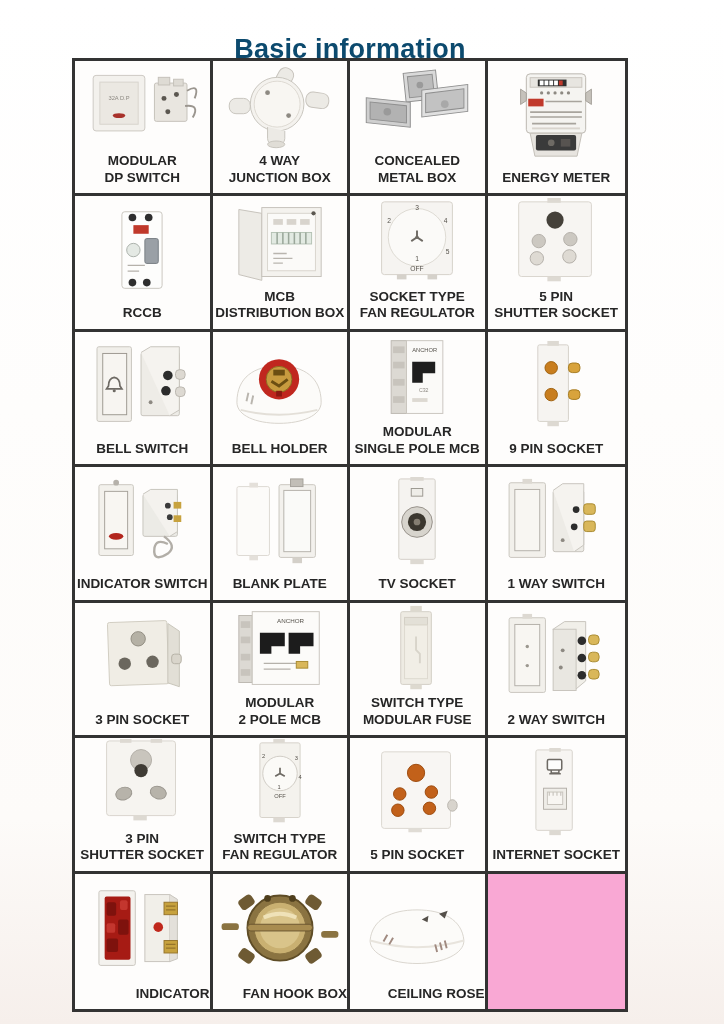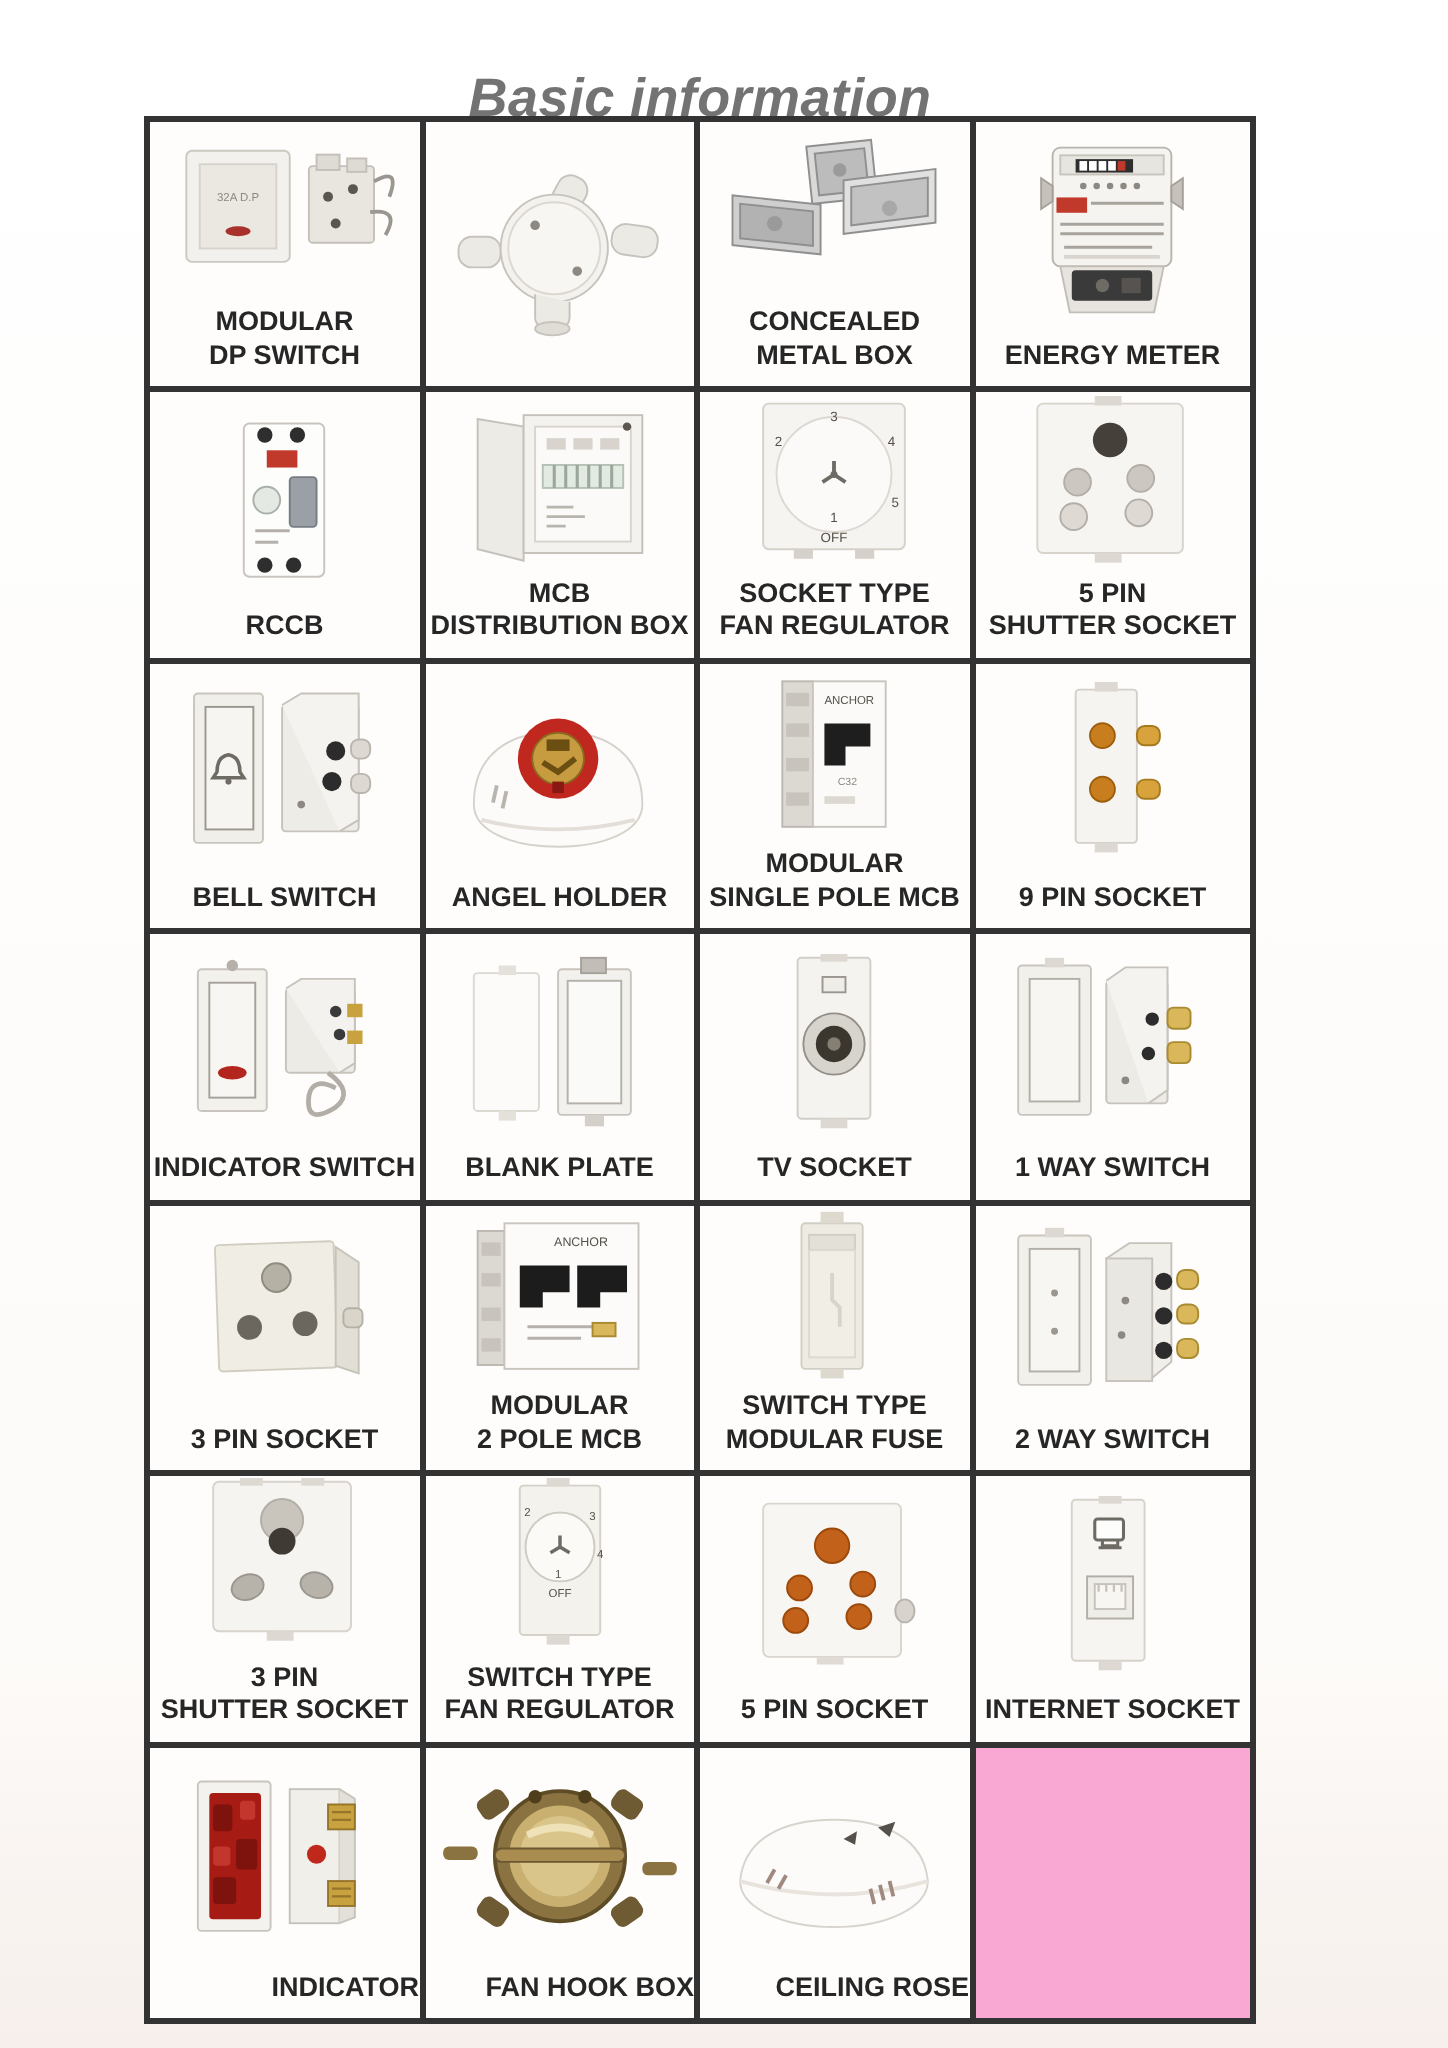--- a/index.html
+++ b/index.html
@@ -28,21 +28,21 @@
   .img svg{width:126px;height:90px;display:block;}
   .label{
     padding:0 0 7px 0;text-align:center;font-weight:700;font-size:13.5px;
     line-height:1.22;color:#262626;letter-spacing:0;z-index:2;
   }
   .label div{white-space:nowrap;}
 </style>
 </head>
 <body>
 
-<h1 class="page-title" style="color: #737373; font-style: italic;">Basic information</h1>
+<h1 class="page-title" style="color: #0c4a6e;">Basic information</h1>
 
 <div class="grid">
     <div class="cell">
       <div class="img">
         <svg viewBox="0 0 130 94" xmlns="http://www.w3.org/2000/svg">
  <rect x="14" y="14" width="54" height="58" rx="3" fill="#f3f1ed" stroke="#ccc8c1"></rect>
  <rect x="21" y="21" width="40" height="44" fill="#ebe8e2" stroke="#d7d3cc"></rect>
  <text x="41" y="40" font-size="6" text-anchor="middle" fill="#8d8982" font-family="Liberation Sans,sans-serif">32A D.P</text>
  <ellipse cx="41" cy="56" rx="6.5" ry="2.6" fill="#a8322b"></ellipse>
  <rect x="78" y="22" width="34" height="40" rx="2" fill="#e9e6e0" stroke="#c4c0b9"></rect>
@@ -65,20 +65,24 @@
  <rect x="12" y="38" width="22" height="16" rx="7" fill="#eceae5" stroke="#c7c3bc"></rect>
  <rect x="92" y="32" width="24" height="16" rx="7" fill="#eceae5" stroke="#c7c3bc" transform="rotate(8 104 40)"></rect>
  <rect x="62" y="6" width="16" height="20" rx="7" fill="#eceae5" stroke="#c7c3bc" transform="rotate(28 70 16)"></rect>
  <circle cx="62" cy="44" r="28" fill="#f4f2ee" stroke="#c7c3bc"></circle>
  <circle cx="62" cy="44" r="24" fill="#f8f6f2" stroke="#dcd8d1"></circle>
  <circle cx="52" cy="32" r="2.5" fill="#8d8982"></circle>
           <circle cx="74" cy="56" r="2.5" fill="#8d8982"></circle>
  <path d="M52,68 l0,12 q0,6 9,6 q9,0 9,-6 l0,-8" fill="#eceae5" stroke="#c7c3bc"></path>
  <ellipse cx="61" cy="86" rx="9" ry="3.5" fill="#e0ddd6" stroke="#c7c3bc"></ellipse>
 </svg>
+      </div>
+      <div class="label">
+        <div>4 WAY</div>
+        <div>JUNCTION BOX</div>
       </div>
     </div>
     <div class="cell">
       <div class="img">
         <svg viewBox="0 0 130 94" xmlns="http://www.w3.org/2000/svg">
  <g stroke="#8f8f8f">
   <rect x="52" y="10" width="34" height="30" fill="#d9d9d9" transform="rotate(-6 69 25)"></rect>
   <rect x="56" y="14" width="26" height="22" fill="#bcbcbc" transform="rotate(-6 69 25)"></rect>
   <rect x="12" y="36" width="46" height="26" fill="#cfcfcf" transform="skewY(6)"></rect>
   <rect x="16" y="40" width="38" height="18" fill="#b2b2b2" transform="skewY(6)"></rect>
@@ -250,21 +254,21 @@
  <rect x="58" y="30" width="12" height="6" fill="#6b4e12"></rect>
  <path d="M56,42 l8,5 l9,-7" stroke="#6b4e12" stroke-width="3" fill="none"></path>
  <rect x="61" y="52" width="6" height="6" fill="#8a1812"></rect>
  <g stroke="#b9b5ae" stroke-width="2">
             <path d="M32,54 l-2,9 M37,57 l-2,9"></path>
           </g>
  <path d="M24,72 q40,10 80,0" stroke="#e3dfd8" fill="none" stroke-width="2"></path>
 </svg>
       </div>
       <div class="label">
-        <div>ANGEL HOLDER</div>
+        <div>BELL HOLDER</div>
       </div>
     </div>
     <div class="cell">
       <div class="img">
         <svg viewBox="0 0 130 94" xmlns="http://www.w3.org/2000/svg">
  <rect x="38" y="8" width="16" height="76" fill="#dcd9d3" stroke="#bcb8b1"></rect>
  <g fill="#c8c4bd">
             <rect x="40" y="14" width="12" height="7"></rect>
             <rect x="40" y="30" width="12" height="7"></rect>
             <rect x="40" y="48" width="12" height="7"></rect>

